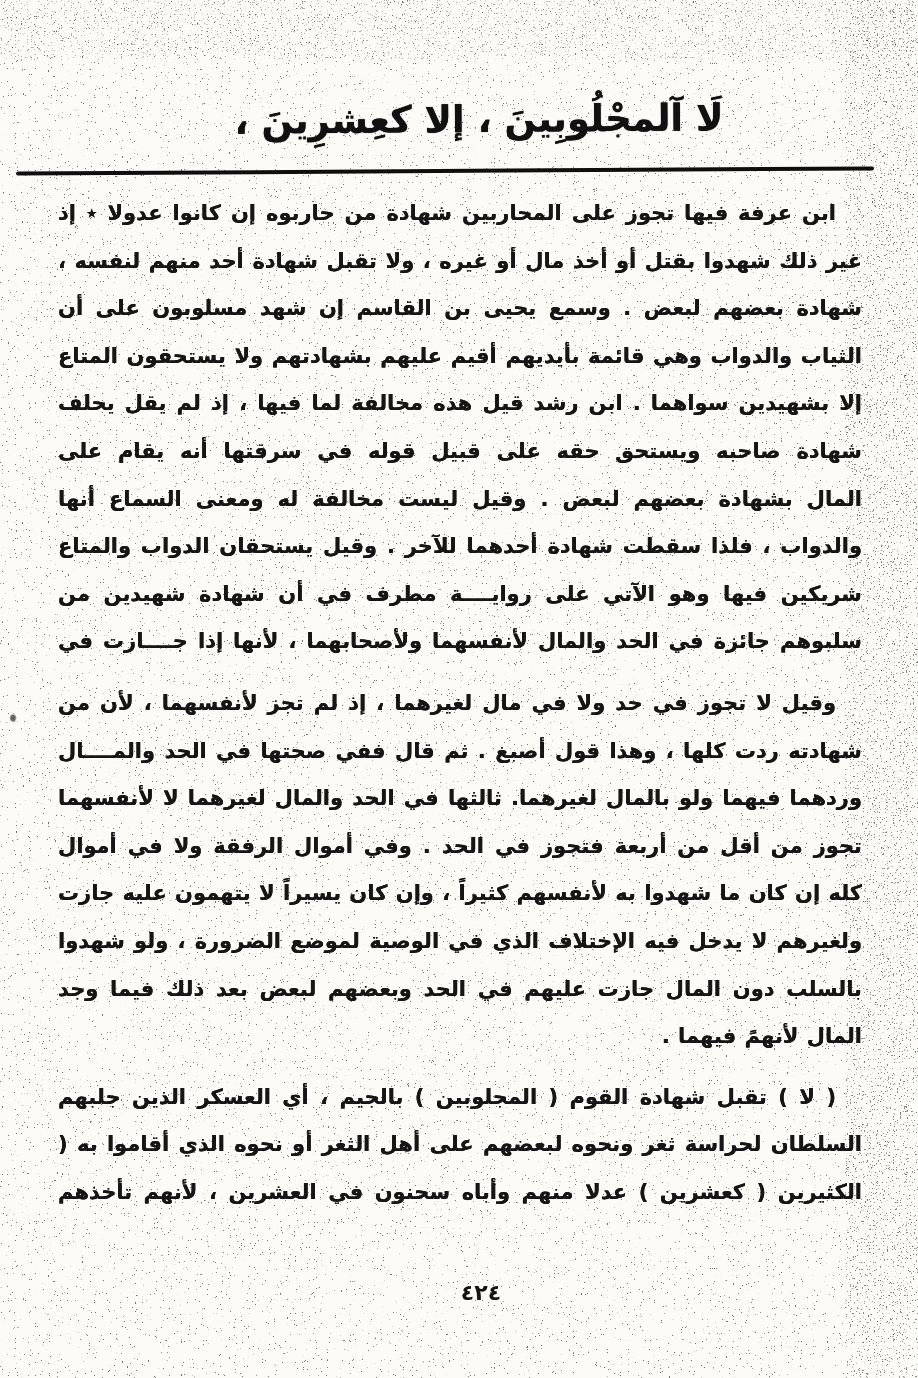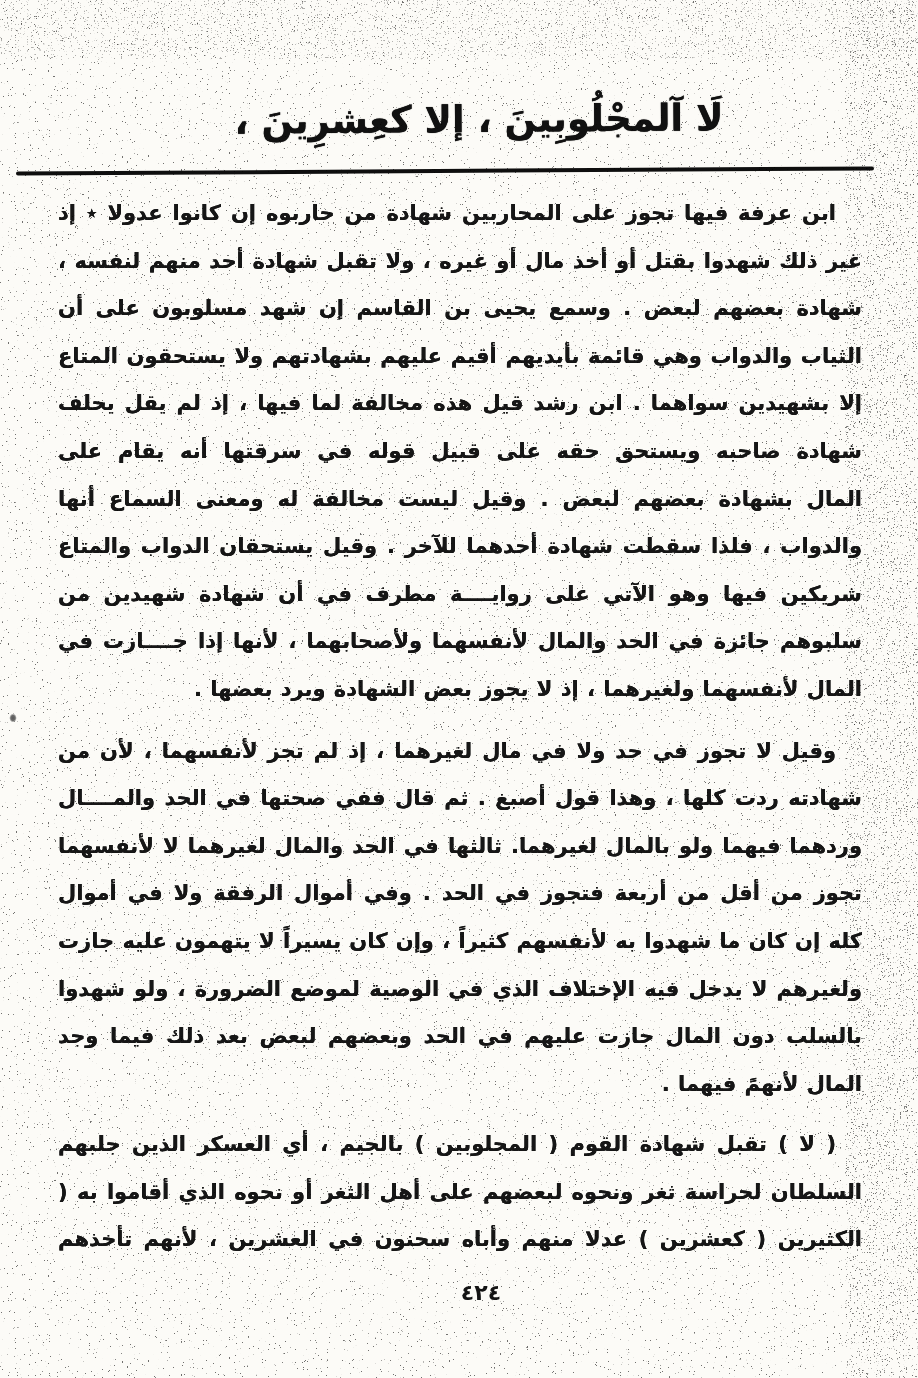--- a/index.html
+++ b/index.html
@@ -112,21 +112,20 @@
       <div class="line">ابن عرفة فيها تجوز على المحاربين شهادة من حاربوه إن كانوا عدولا ٭ إذ لا سبيل إلى</div>
       <div class="line">غير ذلك شهدوا بقتل أو أخذ مال أو غيره ، ولا تقبل شهادة أحد منهم لنفسه ، وتقبل</div>
       <div class="line">شهادة بعضهم لبعض . وسمع يحيى بن القاسم إن شهد مسلوبون على أن هؤلاء سلبونا هذه</div>
       <div class="line">الثياب والدواب وهي قائمة بأيديهم أقيم عليهم بشهادتهم ولا يستحقون المتاع ولا الدواب</div>
       <div class="line">إلا بشهيدين سواهما . ابن رشد قيل هذه مخالفة لما فيها ، إذ لم يقل يحلف كل منها مــــع</div>
       <div class="line">شهادة صاحبه ويستحق حقه على قبيل قوله في سرقتها أنه يقام على المحاربين الحد ويعطون</div>
       <div class="line">المال بشهادة بعضهم لبعض . وقيل ليست مخالفة له ومعنى السماع أنها شريكان في المتــــاع</div>
       <div class="line">والدواب ، فلذا سقطت شهادة أحدهما للآخر . وقيل يستحقان الدواب والمتاع وان كانا</div>
       <div class="line">شريكين فيها وهو الآتي على روايــــة مطرف في أن شهادة شهيدين من المسلوبين على من</div>
       <div class="line">سلبوهم جائزة في الحد والمال لأنفسهما ولأصحابهما ، لأنها إذا جــــازت في الحد جازت في</div>
-      <div class="line short">المال لأنفسهما ولغيرهما ، إذ لا يجوز بعض الشهادة ويرد بعضها .</div>
     </div>
 
     <div class="para para-2">
       <div class="line">وقيل لا تجوز في حد ولا في مال لغيرهما ، إذ لم تجز لأنفسهما ، لأن من اتهم في بعض</div>
       <div class="line">شهادته ردت كلها ، وهذا قول أصبغ . ثم قال ففي صحتها في الحد والمــــال ولو لأنفسهما</div>
       <div class="line">وردهما فيهما ولو بالمال لغيرهما. ثالثها في الحد والمال لغيرهما لا لأنفسهما ، ثم قال ورابعها لا</div>
       <div class="line">تجوز من أقل من أربعة فتجوز في الحد . وفي أموال الرفقة ولا في أموال الشهداء هــــذا</div>
       <div class="line">كله إن كان ما شهدوا به لأنفسهم كثيراً ، وإن كان يسيراً لا يتهمون عليه جازت لهــــم</div>
       <div class="line">ولغيرهم لا يدخل فيه الإختلاف الذي في الوصية لموضع الضرورة ، ولو شهدوا عليهم</div>
       <div class="line">بالسلب دون المال جازت عليهم في الحد وبعضهم لبعض بعد ذلك فيما وجد بأيديهم من</div>

